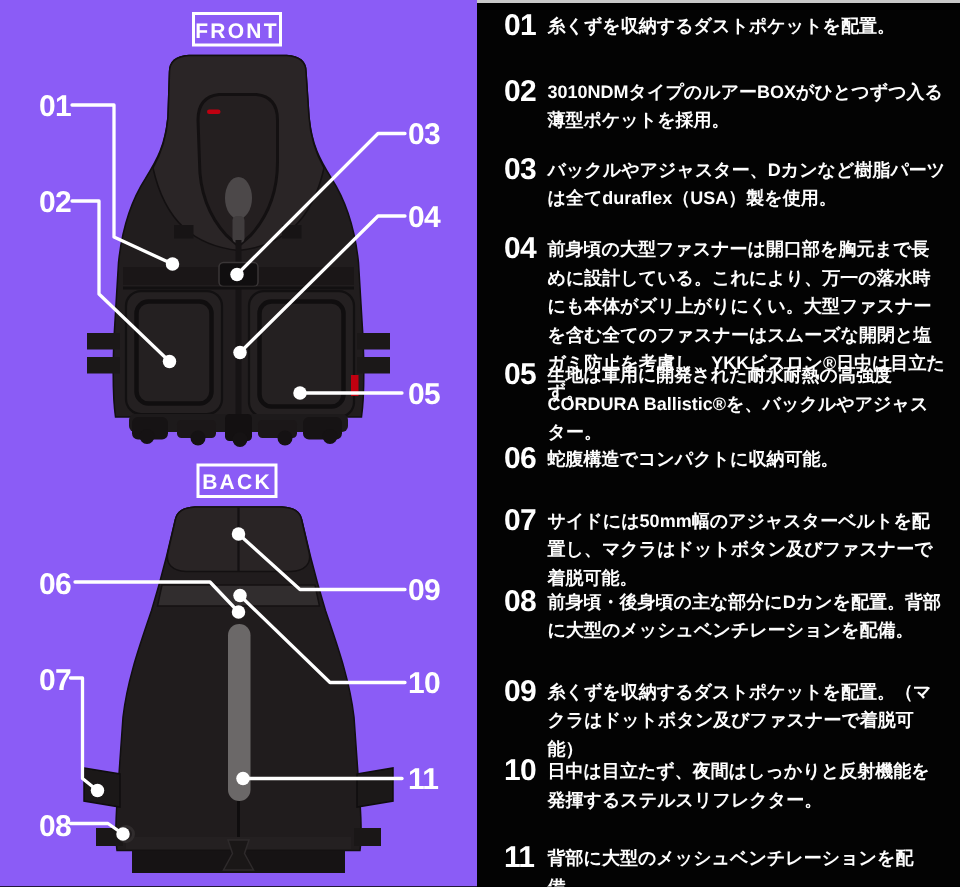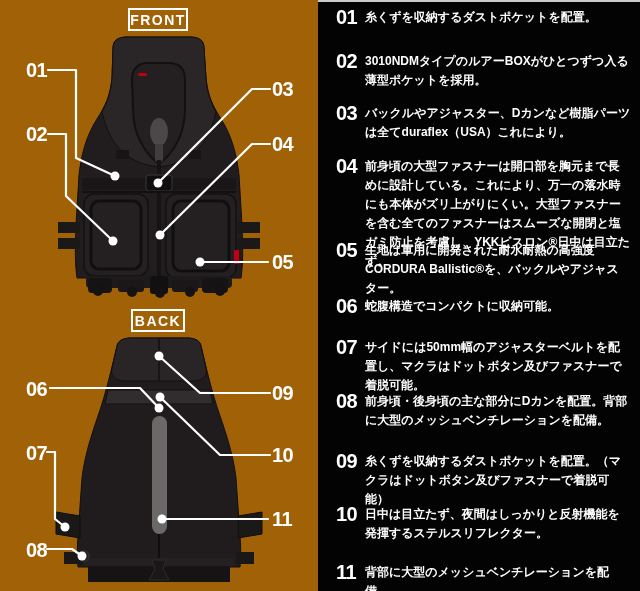--- a/index.html
+++ b/index.html
@@ -4,21 +4,21 @@
 <style>
   html,body{margin:0;padding:0;background:#000;}
   .stage{
     position:relative;width:640px;height:591px;overflow:hidden;
     font-family:"Liberation Sans","DejaVu Sans",sans-serif;
     display:flex;
   }
   
   .left-panel{
     position:relative;width:318px;height:591px;flex:0 0 318px;
-    background:#a16207;
+    background:#8b5cf6;
   }
   .left-panel svg{display:block;}
   .co-num{font-size:20px;font-weight:700;fill:#ffffff;letter-spacing:-.5px;}
   .view-title{font-size:14px;font-weight:700;fill:#ffffff;letter-spacing:1.5px;}
   .lead{fill:none;stroke:#ffffff;stroke-width:2.2;stroke-linejoin:round;stroke-linecap:round;}
   .dot{fill:#ffffff;}
   
   .right-panel{
     position:relative;flex:1;height:591px;background:#030303;
     border-top:2px solid #c9c9c9;box-sizing:border-box;
@@ -159,21 +159,21 @@
     <div class="feat" style="top:6px">
       <span class="num">01</span>
       <p class="txt">糸くずを収納するダストポケットを配置。</p>
     </div>
     <div class="feat" style="top:50px">
       <span class="num">02</span>
       <p class="txt">3010NDMタイプのルアーBOXがひとつずつ入る薄型ポケットを採用。</p>
     </div>
     <div class="feat" style="top:102px">
       <span class="num">03</span>
-      <p class="txt">バックルやアジャスター、Dカンなど樹脂パーツは全てduraflex（USA）これにより。</p>
+      <p class="txt">バックルやアジャスター、Dカンなど樹脂パーツは全てduraflex（USA）製を使用。</p>
     </div>
     <div class="feat" style="top:155px">
       <span class="num">04</span>
       <p class="txt">前身頃の大型ファスナーは開口部を胸元まで長めに設計している。これにより、万一の落水時にも本体がズリ上がりにくい。大型ファスナーを含む全てのファスナーはスムーズな開閉と塩ガミ防止を考慮し、YKKビスロン®日中は目立たず。</p>
     </div>
     <div class="feat" style="top:239px">
       <span class="num">05</span>
       <p class="txt">生地は軍用に開発された耐水耐熱の高強度CORDURA Ballistic®を、バックルやアジャスター。</p>
     </div>
     <div class="feat" style="top:295px">

